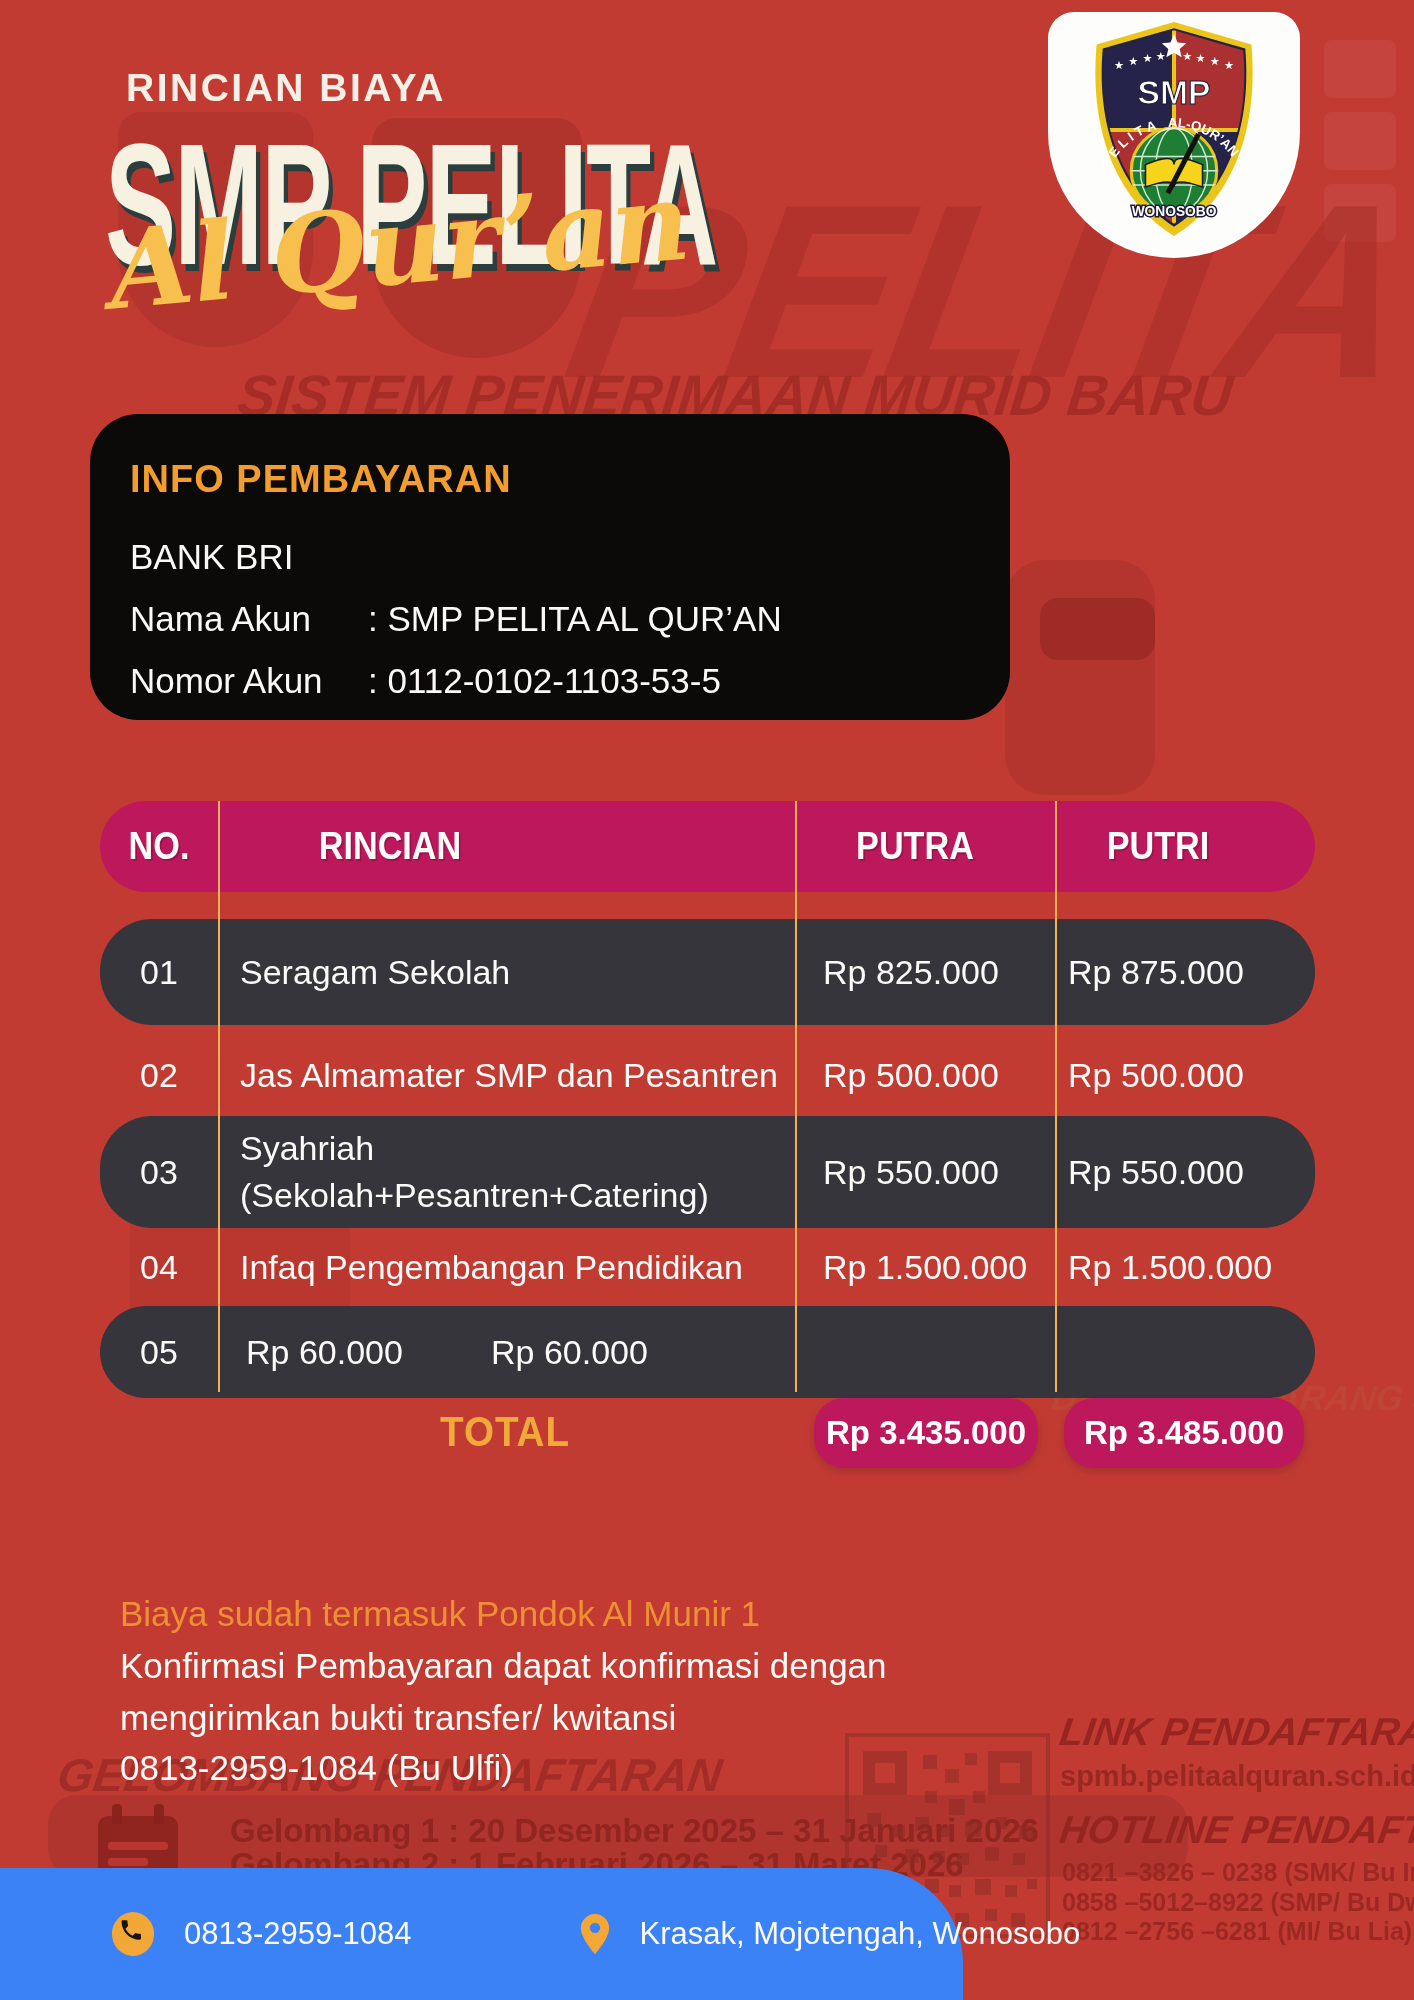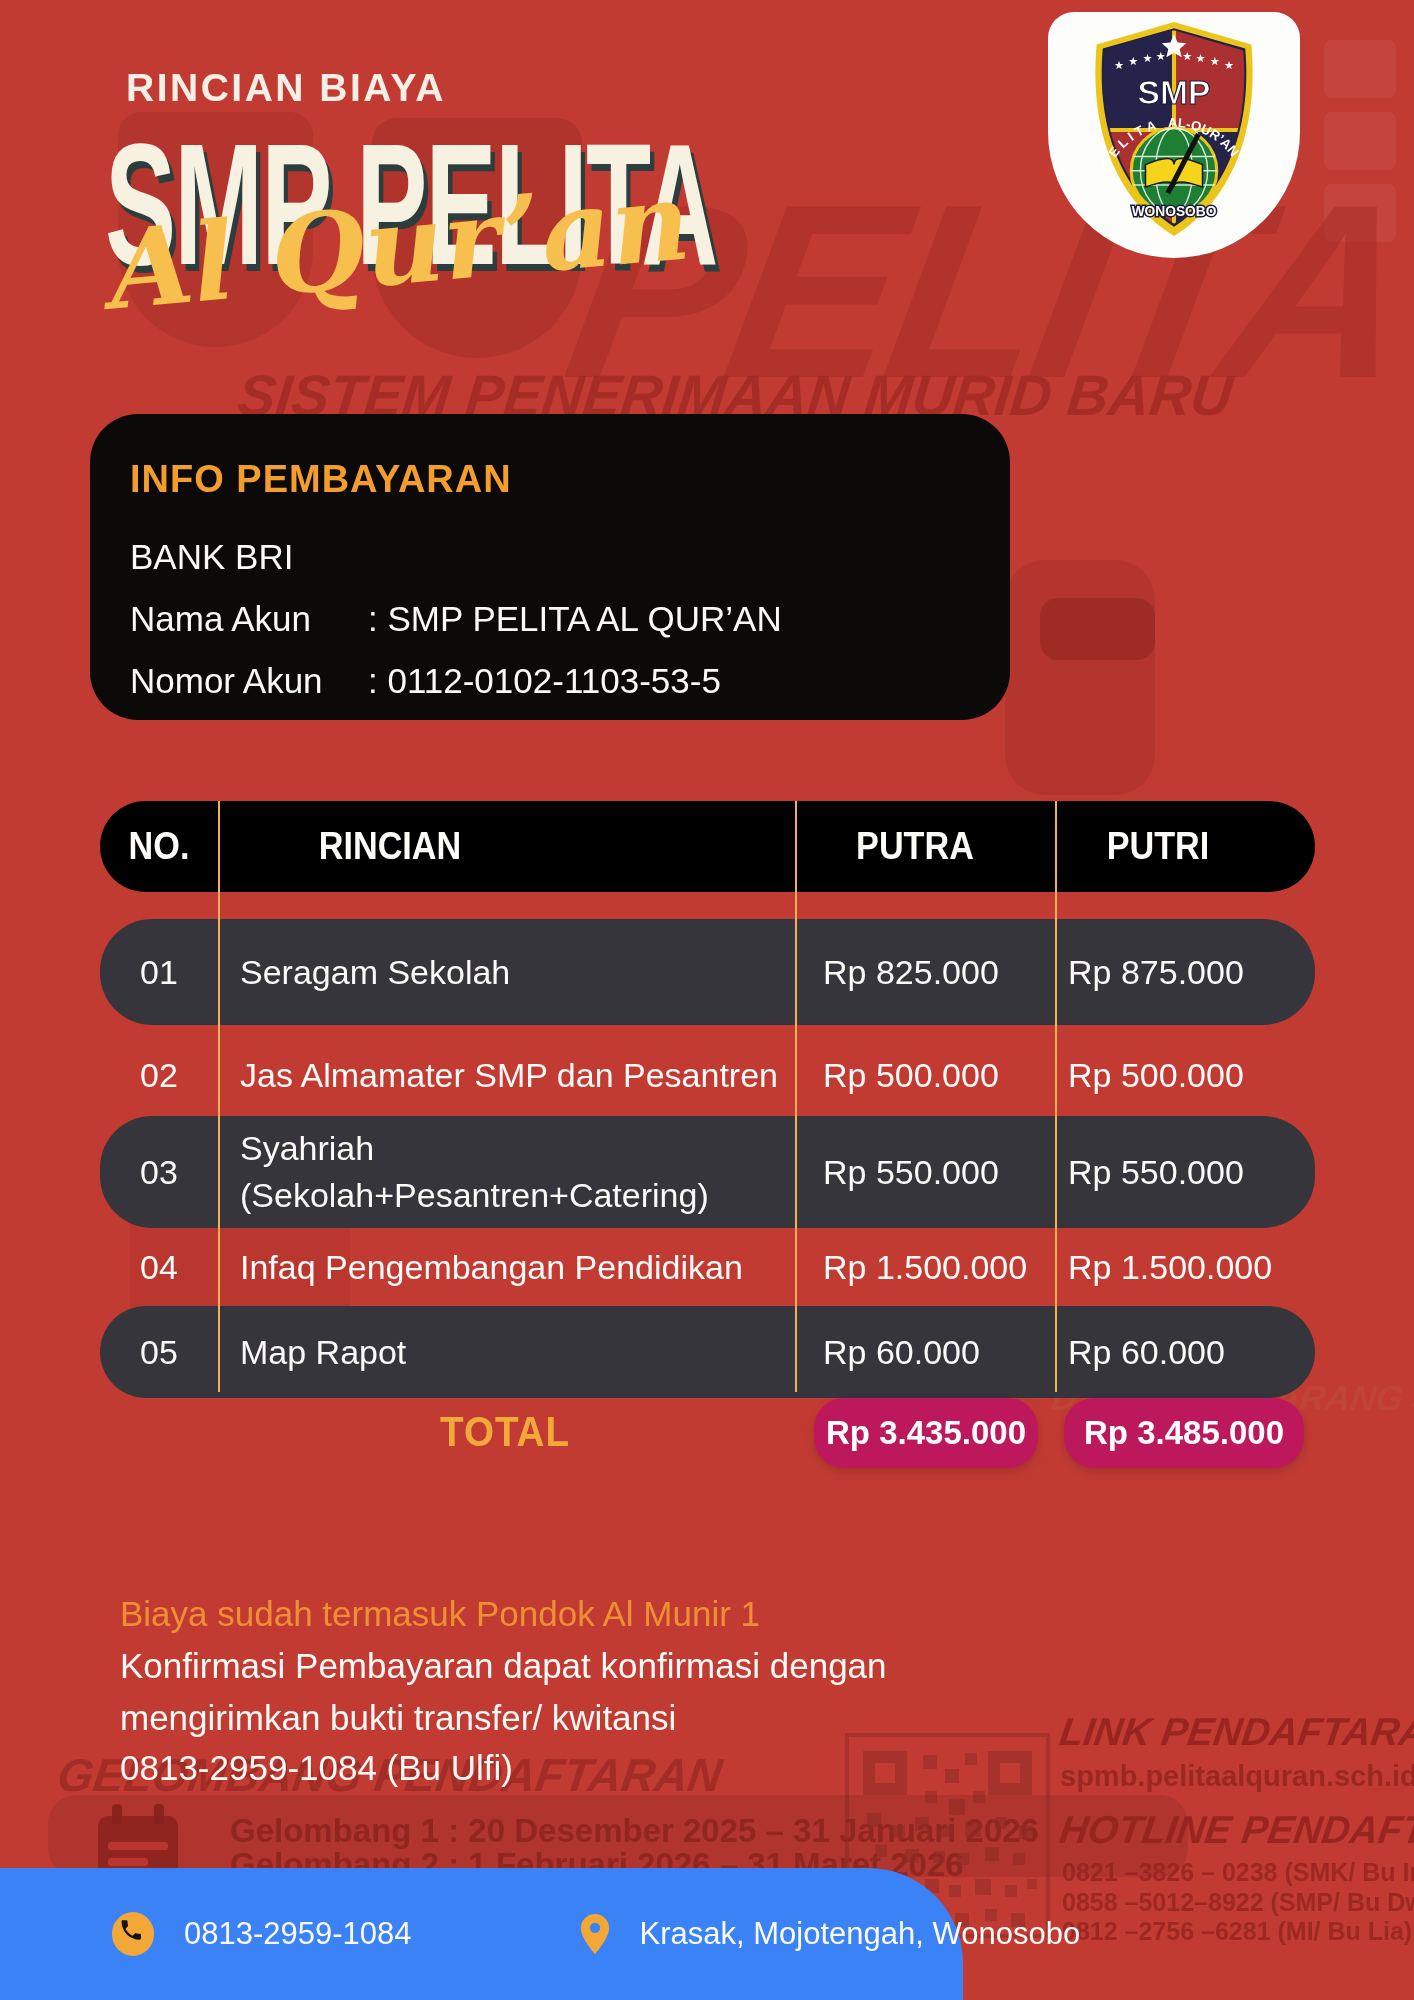--- a/index.html
+++ b/index.html
@@ -42,21 +42,21 @@
 
   
   .card{left:90px;top:414px;width:920px;height:306px;background:#0c0a08;border-radius:48px;
     padding:44px 0 0 40px;box-sizing:border-box;color:#fbf9f6;}
   .card-heading{color:#f49d2f;font-size:38px;font-weight:bold;letter-spacing:1px;}
   .card-bank{font-size:35px;margin-top:36px;}
   .card-row{display:flex;font-size:35px;margin-top:22px;}
   .card-label{width:238px;flex:none;}
 
   
-  .thead{left:100px;top:801px;width:1215px;height:91px;background:#000000;border-radius:46px;}
+  .thead{left:100px;top:801px;width:1215px;height:91px;background:#be185d;border-radius:46px;}
   .th{position:absolute;top:0;height:91px;display:flex;align-items:center;justify-content:center;
     color:#fdfcf8;font-size:38px;font-weight:bold;transform:scaleX(.9);
     text-shadow:2px 2px 0 rgba(0,0,0,.18);white-space:nowrap;}
   .vline{width:2px;background:#f2b152;top:801px;height:591px;z-index:4;}
   .trow{left:100px;width:1215px;display:flex;align-items:center;color:#fbfaf8;font-size:34px;z-index:2;margin-top:8px;}
   .trow.dark{background:#36353b;border-radius:52px;}
   .c-no{width:118px;flex:none;text-align:center;}
   .c-item{width:577px;flex:none;padding-left:22px;box-sizing:border-box;white-space:pre-line;line-height:1.38;}
   .c-putra{width:260px;flex:none;padding-left:28px;box-sizing:border-box;white-space:nowrap;}
   .c-putri{width:240px;flex:none;padding-left:13px;box-sizing:border-box;white-space:nowrap;}
@@ -246,21 +246,20 @@
     <div class="c-putri">Rp 550.000</div>
   </div>
   <div class="abs trow" style="top:1230px;height:58px;">
     <div class="c-no">04</div>
     <div class="c-item">Infaq Pengembangan Pendidikan</div>
     <div class="c-putra">Rp 1.500.000</div>
     <div class="c-putri">Rp 1.500.000</div>
   </div>
   <div class="abs trow dark" style="top:1298px;height:92px;">
     <div class="c-no">05</div>
-    <div class="c-item">Map Rapot</div>
     <div class="c-putra">Rp 60.000</div>
     <div class="c-putri">Rp 60.000</div>
   </div>
 
   <div class="abs vline" style="left:218px;"></div>
   <div class="abs vline" style="left:795px;"></div>
   <div class="abs vline" style="left:1055px;"></div>
 
   <div class="abs total-label">TOTAL</div>
   <div class="abs total-pill" style="left:814px;width:224px;">Rp 3.435.000</div>

